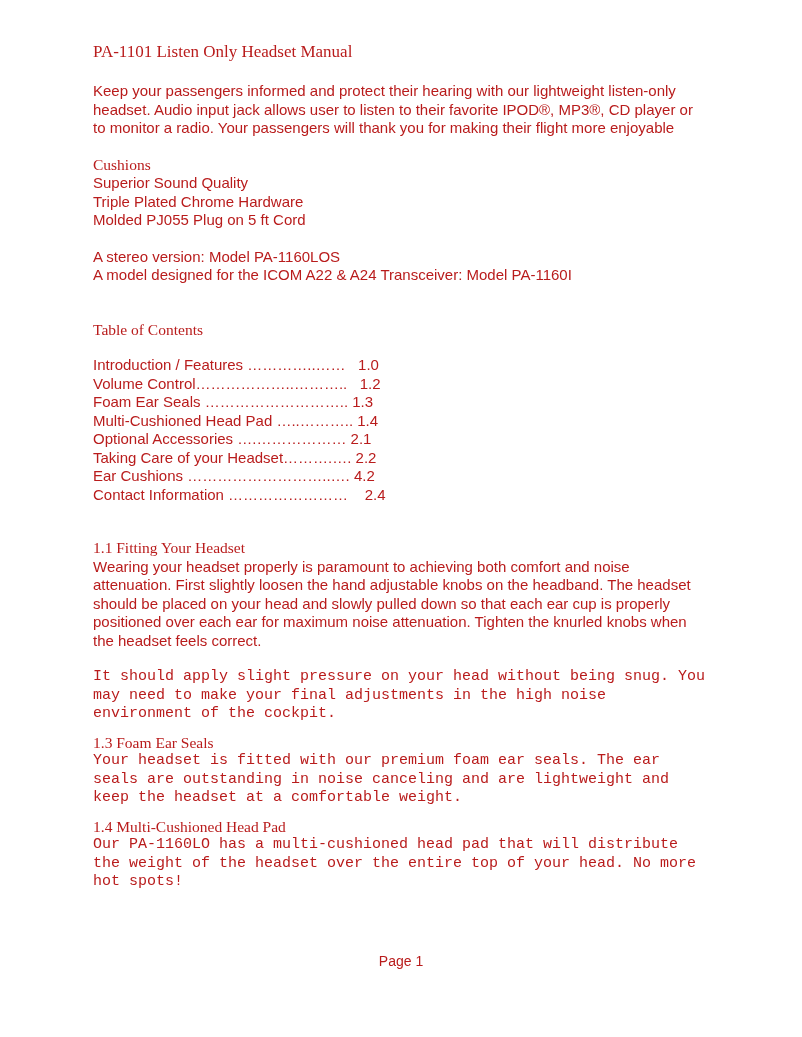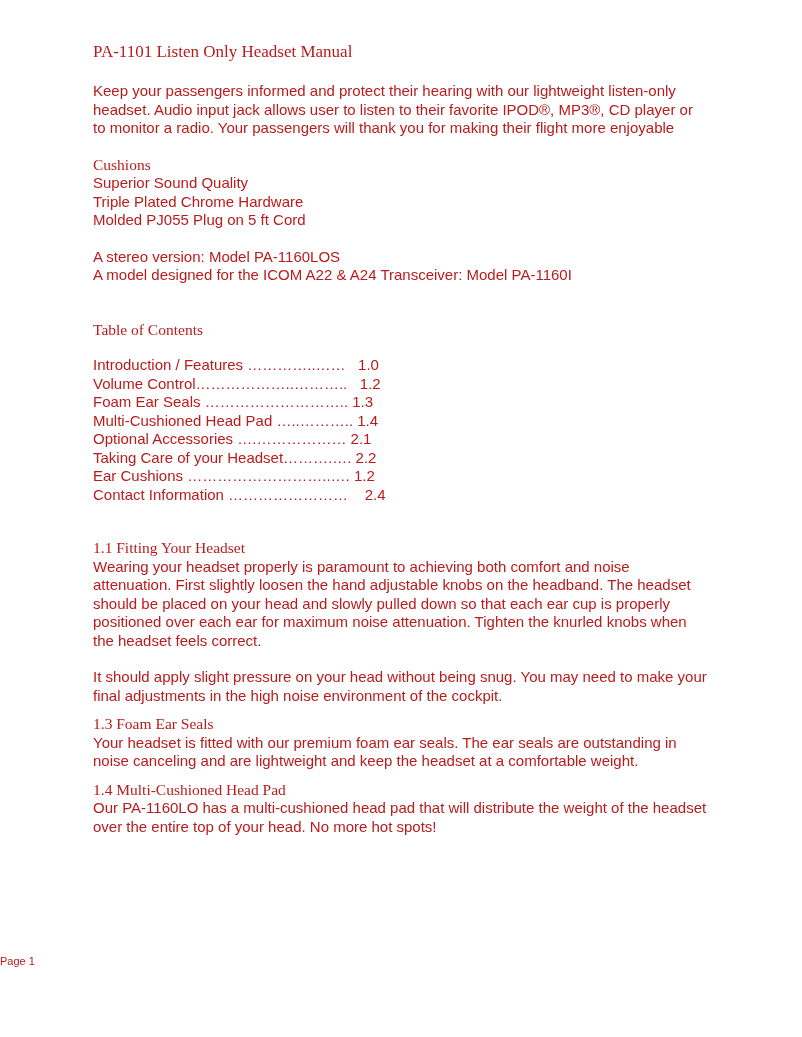--- a/index.html
+++ b/index.html
@@ -46,28 +46,29 @@
     margin: 0 0 35px 0;
   }
   .toc-entry {
     white-space: pre;
   }
   .section {
     margin: 0 0 10px 0;
   }
   .section .para:last-child {
     margin-bottom: 0;
+    font-family: Liberation Mono, monospace;
   }
   .footer {
     position: absolute;
     top: 946px;
     left: 0;
     width: 100%;
-    text-align: left;
-    font-size: 11px;
+    text-align: center;
+    font-size: 14px;
     line-height: 15px;
   }
 </style>
 </head>
 <body>
 
 <div class="page">
 
   <div class="title serif">PA-1101 Listen Only Headset  Manual</div>
 
@@ -87,21 +88,21 @@
 
   <div class="serif toc-heading">Table of Contents</div>
 
   <div class="toc">
     <div class="toc-entry">Introduction / Features …………..……   1.0</div>
     <div class="toc-entry">Volume Control………………..………..   1.2</div>
     <div class="toc-entry">Foam Ear Seals ……………………….. 1.3</div>
     <div class="toc-entry">Multi-Cushioned Head Pad …..……….. 1.4</div>
     <div class="toc-entry">Optional Accessories ….……………… 2.1</div>
     <div class="toc-entry">Taking Care of your Headset……….…. 2.2</div>
-    <div class="toc-entry">Ear Cushions ………………………..…. 1.2</div>
+    <div class="toc-entry">Ear Cushions ………………………..…. 4.2</div>
     <div class="toc-entry">Contact Information ……………………    2.4</div>
   </div>
 
   <div class="section">
     <div class="serif">1.1 Fitting Your Headset</div>
     <p class="para">Wearing your headset properly is paramount to achieving both comfort and noise attenuation.  First slightly loosen the hand adjustable knobs on the headband. The headset should be placed on your head and slowly pulled down so that each ear cup is properly positioned over each ear for maximum noise attenuation. Tighten the knurled knobs when the headset feels correct.</p>
     <p class="para">It should apply slight pressure on your head without being snug. You may need to make your final adjustments in the high noise environment of the cockpit.</p>
   </div>
 
 

